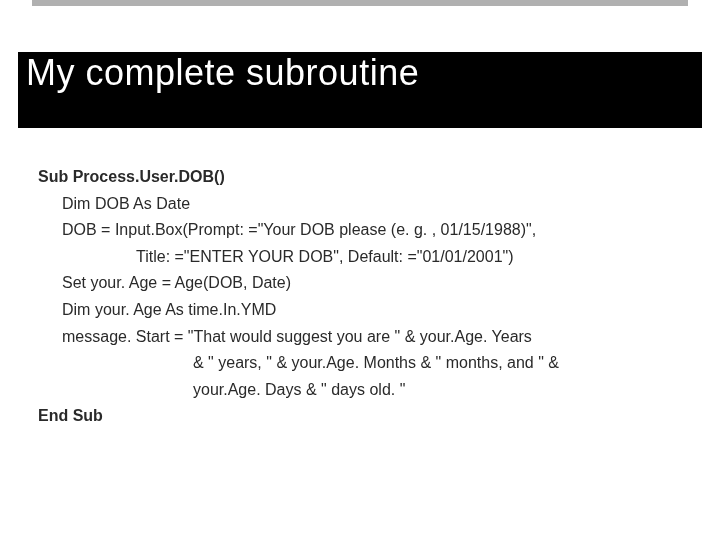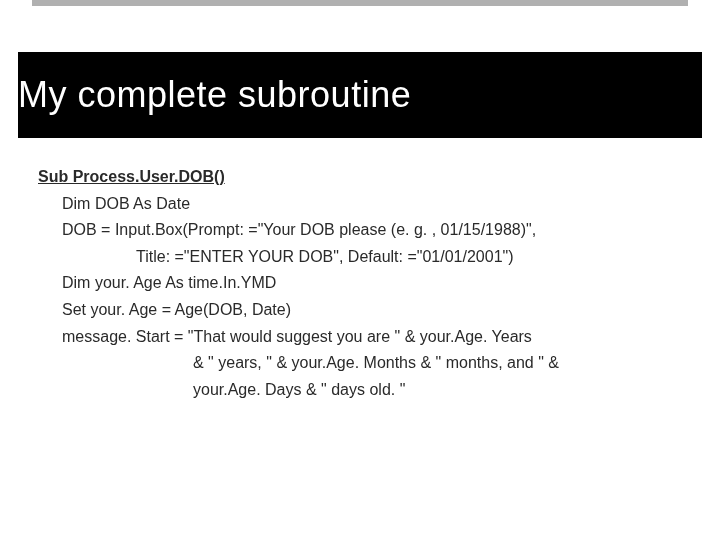--- a/index.html
+++ b/index.html
@@ -21,25 +21,24 @@
       left: 32px;
       right: 32px;
       height: 6px;
       background: #b0b0b0;
     }
     .title-bar {
       position: absolute;
       top: 52px;
       left: 18px;
       right: 18px;
-      height: 86px;
+      height: 76px;
       background: #000;
       display: flex;
-      align-items: center;
-      padding-left: 0;
+      padding-left: 8px;
     }
     .title-text {
       color: #fff;
       font-size: 36px;
       font-weight: 400;
       letter-spacing: 0.5px;
     }
     .code-block {
       position: absolute;
       top: 164px;
@@ -47,21 +46,20 @@
       right: 30px;
       font-size: 16px;
       color: #2a2a2a;
       line-height: 1.6;
     }
     .code-line {
       margin-bottom: 1px;
     }
     .bold {
       font-weight: 700;
-      text-decoration: underline;
     }
     .indent1 {
       padding-left: 24px;
     }
     .indent2 {
       padding-left: 98px;
     }
     .indent2b {
       padding-left: 155px;
     }
@@ -73,18 +71,19 @@
 
 <div class="title-bar">
   <span class="title-text">My complete subroutine</span>
 </div>
 
 <div class="code-block">
   <div class="code-line bold">Sub Process.User.DOB()</div>
   <div class="code-line indent1">Dim DOB As Date</div>
   <div class="code-line indent1">DOB = Input.Box(Prompt: ="Your DOB please (e. g. , 01/15/1988)",</div>
   <div class="code-line indent2">Title: ="ENTER YOUR DOB", Default: ="01/01/2001")</div>
+  <div class="code-line indent1">Set your. Age = Age(DOB, Date)</div>
   <div class="code-line indent1">Dim your. Age As time.In.YMD</div>
-  <div class="code-line indent1">Set your. Age = Age(DOB, Date)</div>
   <div class="code-line indent1">message. Start = "That would suggest you are " &amp; your.Age. Years</div>
   <div class="code-line indent2b">&amp; " years, " &amp; your.Age. Months &amp; " months, and " &amp;</div>
   <div class="code-line indent2b">your.Age. Days &amp; " days old. "</div>
+  <div class="code-line bold">End Sub</div>
 </div>
 
 </body></html>

